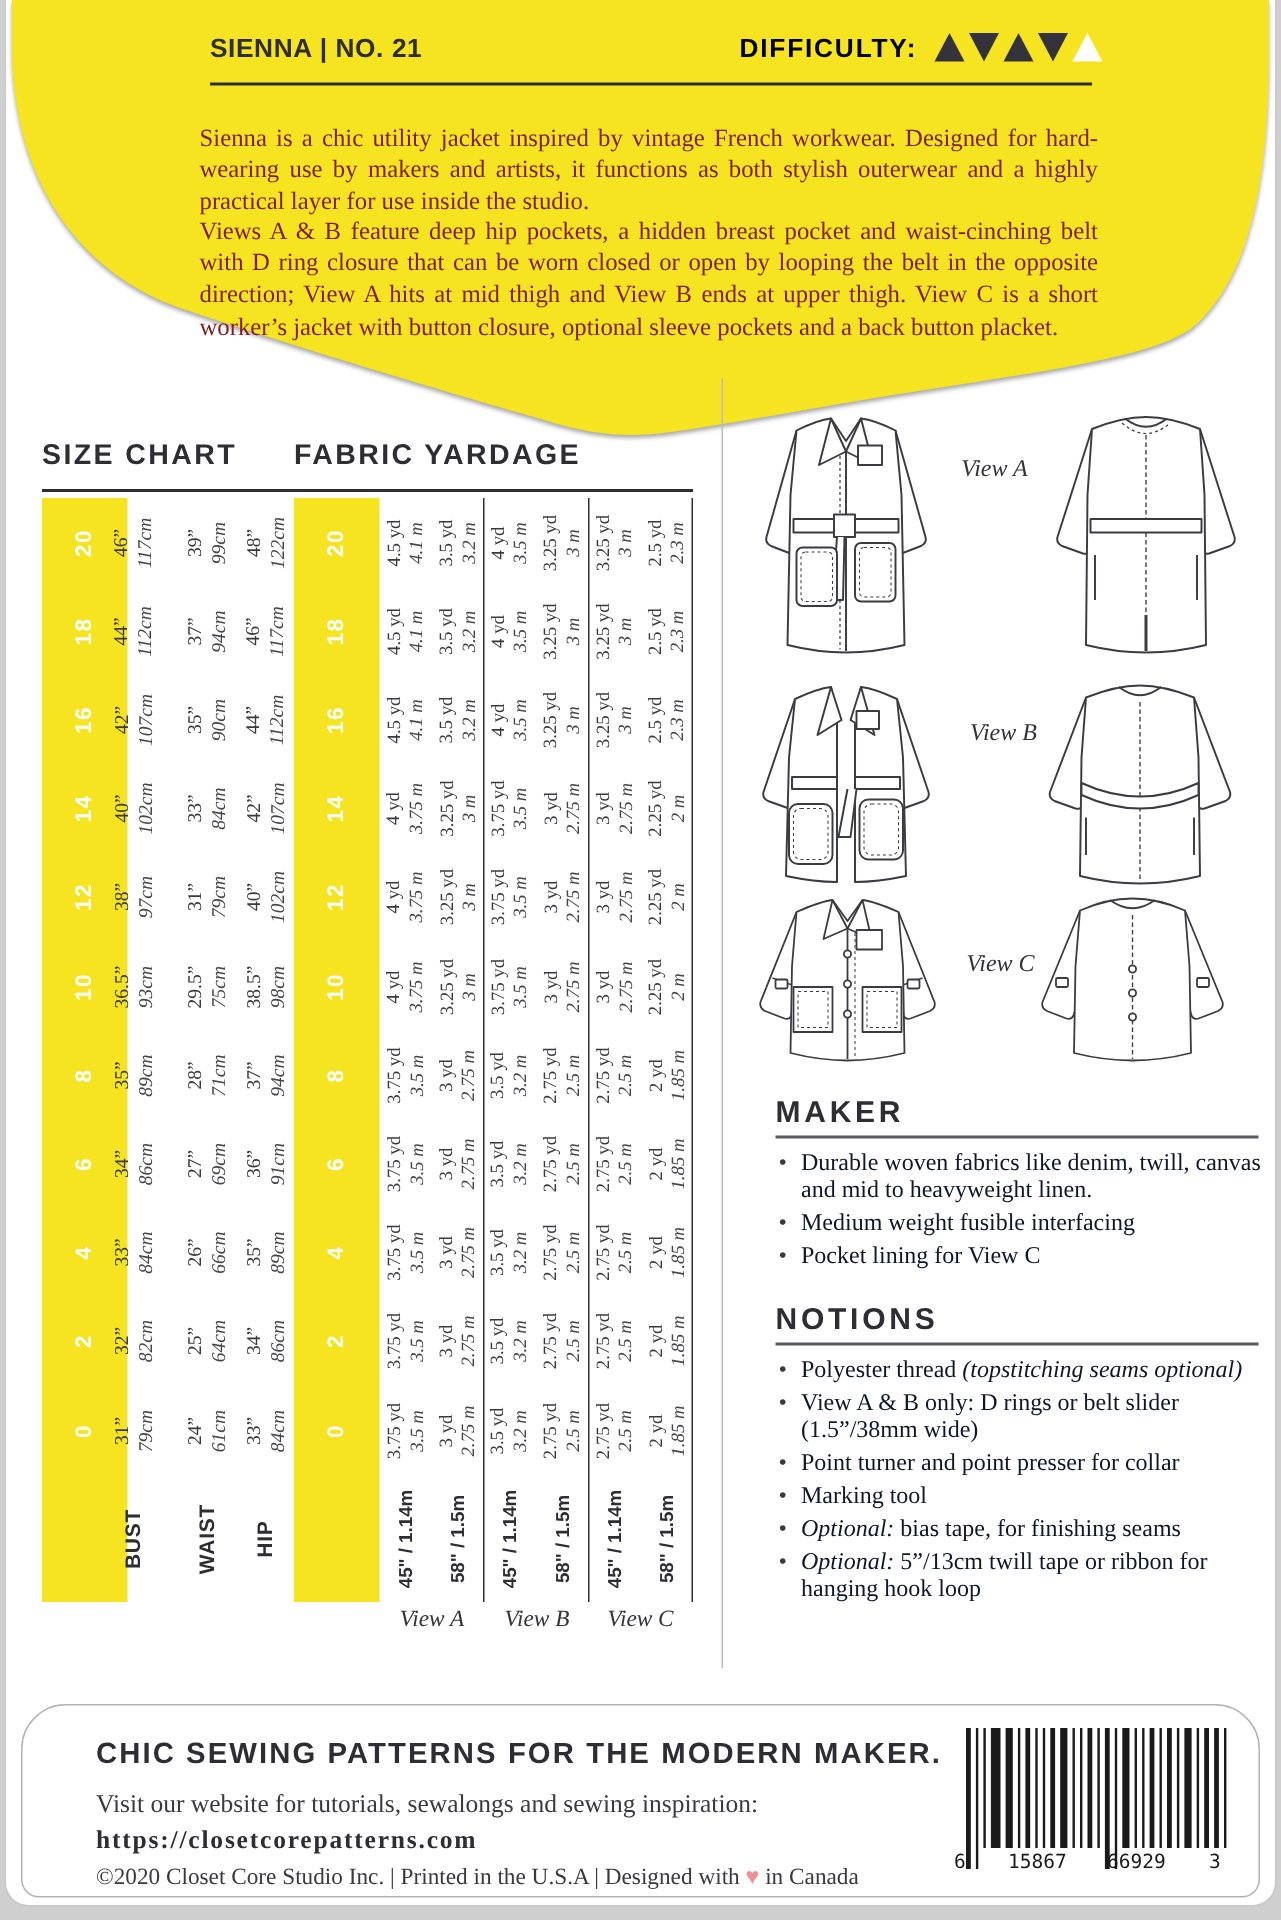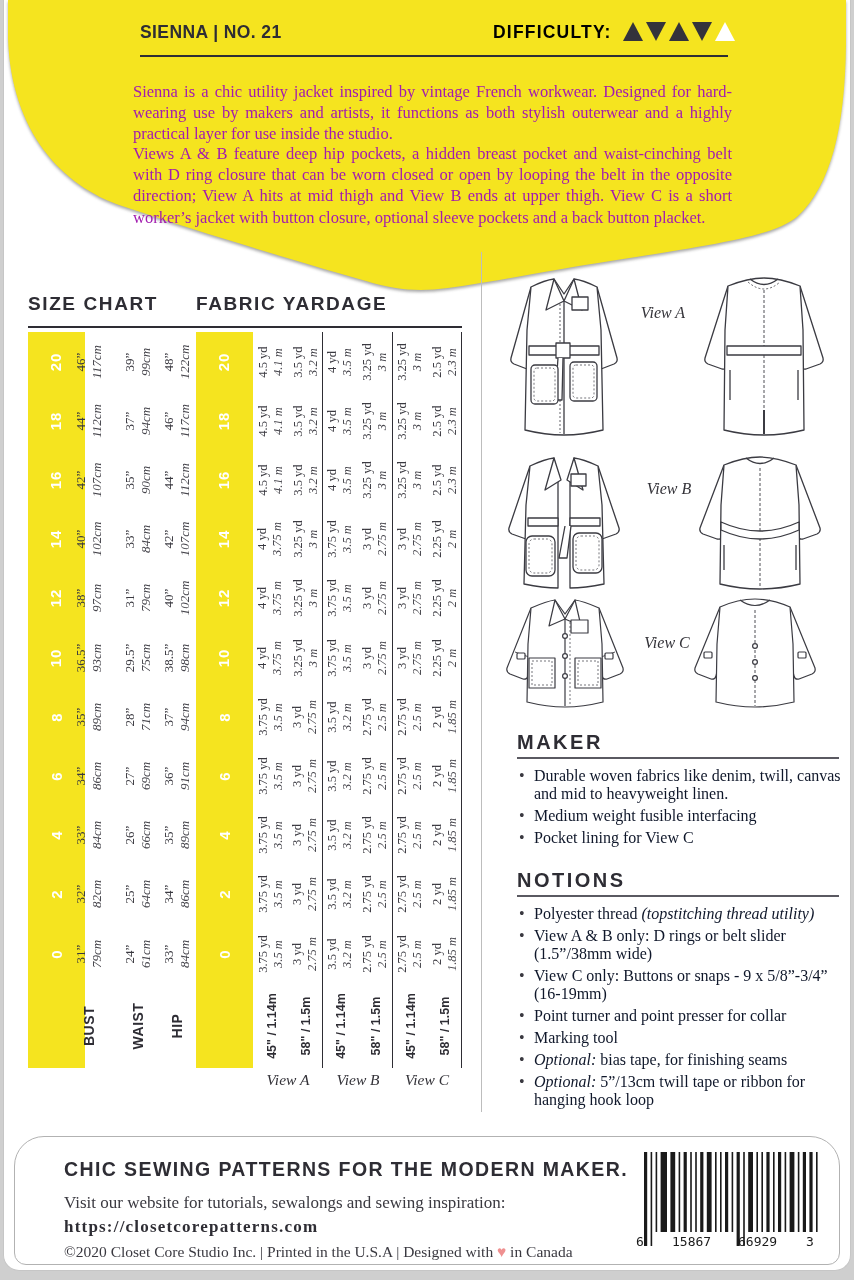--- a/index.html
+++ b/index.html
@@ -9,21 +9,21 @@
         border:1px solid #c6c6c6;border-top:none;border-radius:0 0 16px 16px;}
   
   .flap-svg{position:absolute;left:0;top:0;filter:drop-shadow(0 2px 1.5px rgba(60,60,60,.45));}
   .flap-title{position:absolute;left:140px;top:22px;font:bold 17.5px "Liberation Sans",sans-serif;
         letter-spacing:.4px;color:#2e2d34;}
   .flap-diff{position:absolute;left:493px;top:22px;font:bold 17.5px "Liberation Sans",sans-serif;
         letter-spacing:1.2px;color:#000000;}
   .diff-tris{position:absolute;left:622px;top:21px;}
   .flap-rule{position:absolute;left:140px;top:55px;width:588px;height:2px;background:#2e2d34;}
   .flap-p{position:absolute;left:133px;width:599px;font:16.5px "Liberation Serif",serif;
-        line-height:1.3;color:#a21caf;text-align:justify;}
+        line-height:1.3;color:#7f1d1d;text-align:justify;}
   
   .tbl-title{position:absolute;top:293px;font:bold 19px "Liberation Sans",sans-serif;
         letter-spacing:1.6px;color:#2e2d34;}
   .tbl-toprule{position:absolute;left:28px;top:326px;width:434px;height:2px;background:#2e2d34;}
   .ystrip{position:absolute;top:332px;width:57px;height:736px;background:#f5e41f;}
   .vline{position:absolute;top:332px;width:1.4px;height:736px;background:#2e2d34;}
   .divider{position:absolute;left:481px;top:252px;width:1px;height:860px;background:#bdbdbd;}
   .rot{position:absolute;display:flex;align-items:center;justify-content:center;}
   .rot .in{transform:rotate(-90deg);text-align:center;white-space:nowrap;}
   .size-num{font:bold 15px "Liberation Sans",sans-serif;color:#ffffff;letter-spacing:1px;}
@@ -1106,23 +1106,22 @@
   <div class="sec-rule" style="top:757px"></div>
   <div class="bullets" style="top:767px" id="fabric-list">
       <div class="li">Durable woven fabrics like denim, twill, canvas and mid to heavyweight linen.</div>
       <div class="li">Medium weight fusible interfacing</div>
       <div class="li">Pocket lining for View C</div>
     </div>
 
   <div class="sec-h" style="top:869px">NOTIONS</div>
   <div class="sec-rule" style="top:895px"></div>
   <div class="bullets" style="top:905px" id="notions-list">
-      <div class="li">Polyester thread <span class="it">(topstitching thread utility)</span></div>
+      <div class="li">Polyester thread <span class="it">(topstitching seams optional)</span></div>
       <div class="li">View A &amp; B only: D rings or belt slider (1.5”/38mm wide)</div>
-      <div class="li">View C only: Buttons or snaps - 9 x 5/8”-3/4” (16-19mm)</div>
       <div class="li">Point turner and point presser for collar</div>
       <div class="li">Marking tool</div>
       <div class="li"><span class="it">Optional:</span> bias tape, for finishing seams</div>
       <div class="li"><span class="it">Optional:</span> 5”/13cm twill tape or ribbon for hanging hook loop</div>
     </div>
 
   <div class="footer"></div>
   <div class="ft-tag">CHIC SEWING PATTERNS FOR THE MODERN MAKER.</div>
   <div class="ft-line1">Visit our website for tutorials, sewalongs and sewing inspiration:</div>
   <div class="ft-url">https://closetcorepatterns.com</div>

